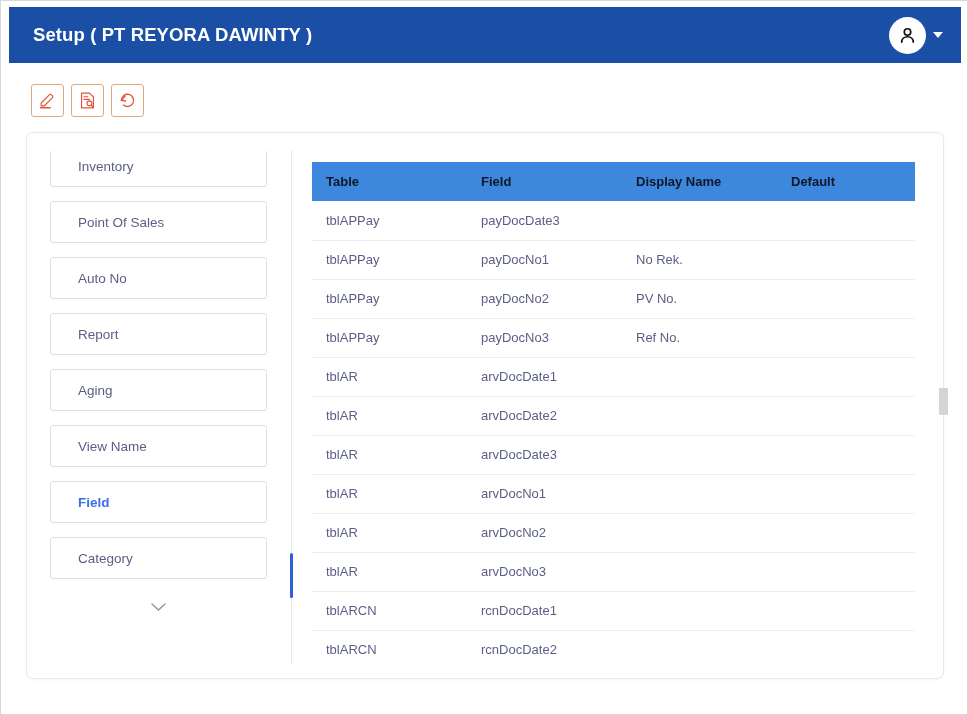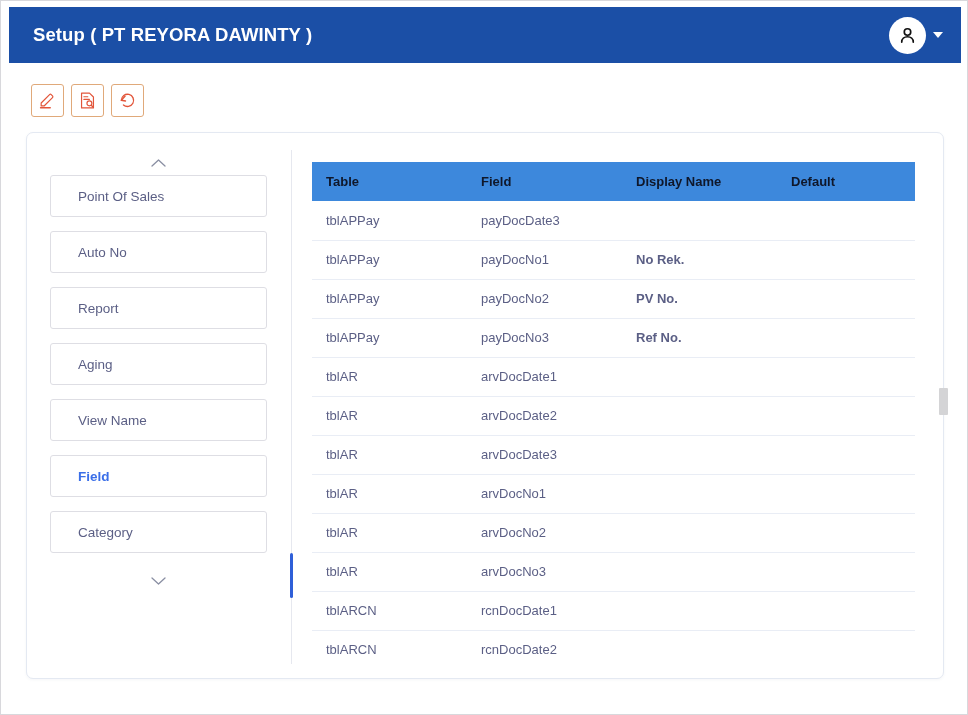--- a/index.html
+++ b/index.html
@@ -203,21 +203,21 @@
     padding: 0 0 0 14px;
     border-bottom: 1px solid #e9edf5;
     box-sizing: border-box;
     white-space: nowrap;
     overflow: hidden;
     text-overflow: ellipsis;
   }
   table.grid tbody tr:last-child td { border-bottom: none; }
   .col-table   { width: 155px; }
   .col-field   { width: 155px; }
-  .col-display { width: 155px; font-weight: bold; }
+  .col-display { width: 155px; }
   .col-default { width: 138px; }
 
   .vscroll-track {
     position: absolute;
     left: 912px;
     top: 160px;
     width: 9px;
     height: 492px;
     background: transparent;
   }
@@ -277,20 +277,23 @@
   <div class="card">
     <div class="card-inner">
 
       <div class="sidebar">
         <div class="chev">
           <svg width="17" height="10" viewBox="0 0 17 10">
             <polyline points="2,8 8.5,2 15,8" fill="none" stroke="#8a8fa3" stroke-width="1.3" stroke-linecap="round" stroke-linejoin="round"></polyline>
           </svg>
         </div>
         <div class="side-list">
+            <div class="side-item clip-top">
+              <span>Inventory</span>
+            </div>
             <div class="side-item">
               <span>Point Of Sales</span>
             </div>
             <div class="side-item">
               <span>Auto No</span>
             </div>
             <div class="side-item">
               <span>Report</span>
             </div>
             <div class="side-item">

